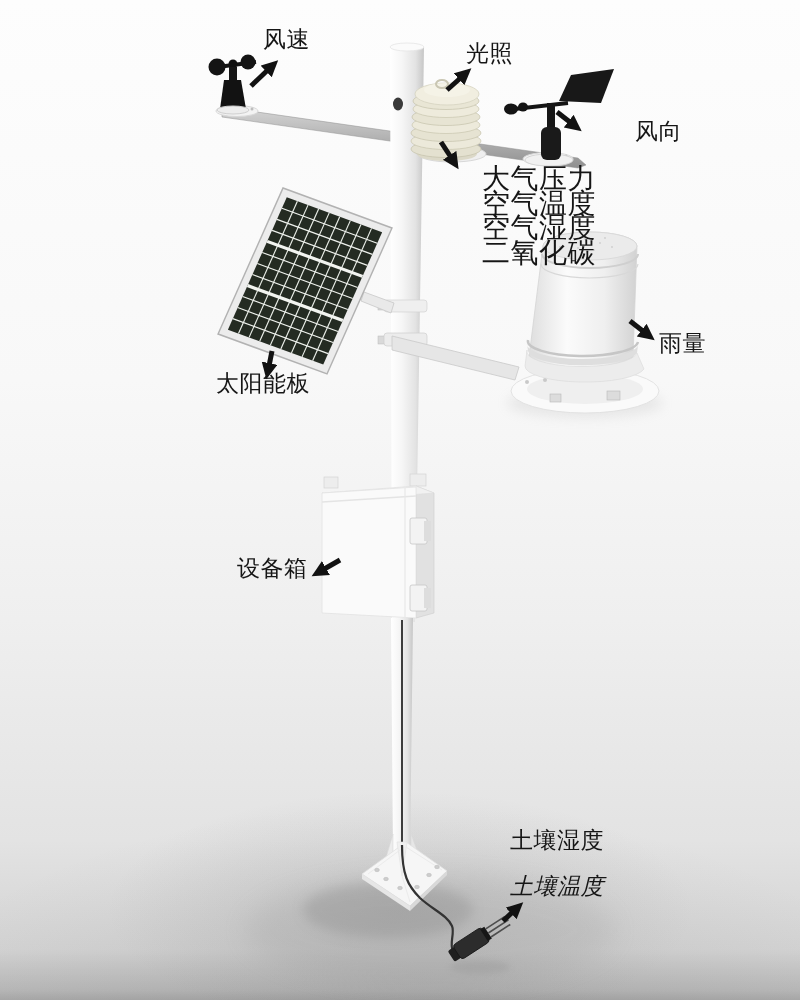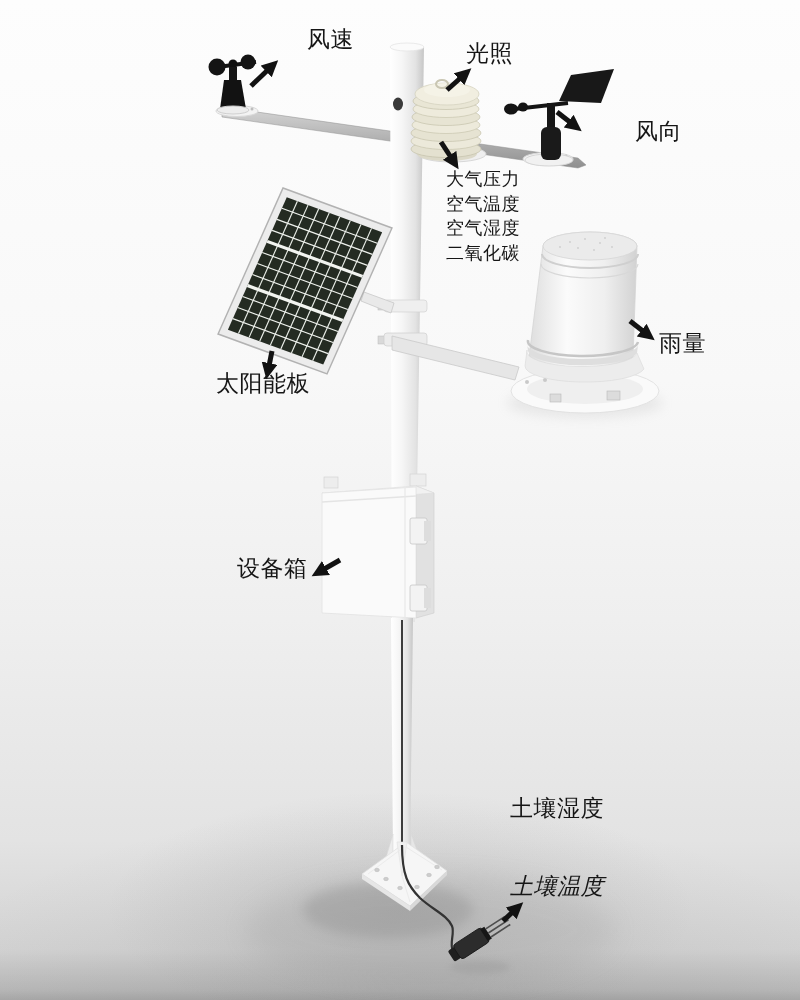--- a/index.html
+++ b/index.html
@@ -19,21 +19,21 @@
       linear-gradient(180deg,#fdfdfd 0%,#f8f8f8 38%,#efefef 62%,#e3e3e3 84%,#d3d3d3 95%,#b9b9b9 99%,#a9a9a9 100%);
   }
   .stage svg{position:absolute;left:0;top:0;}
   .lbl{
     position:absolute;
     color:var(--label-text,#161616);
     font-size:23px;font-weight:400;line-height:1.1;
     white-space:nowrap;letter-spacing:0.5px;
     user-select:none;
   }
-  .lbl-block{font-size:18px;line-height:24.5px;letter-spacing:0.5px;}
+  .lbl-block{font-size:28px;line-height:24.5px;letter-spacing:0.5px;margin-left:36px;}
 </style>
 </head>
 <body>
 
 <div class="stage">
 
   <svg width="800" height="1000" viewBox="0 0 800 1000">
     <defs>
       <linearGradient id="poleGrad" x1="0" y1="0" x2="1" y2="0">
         <stop offset="0" stop-color="#ffffff"></stop>
@@ -246,30 +246,30 @@
       <path d="M447,90 L465,74" marker-end="url(#ah)"></path>
       <path d="M557,112 L575,126" marker-end="url(#ah)"></path>
       <path d="M441,142 L454,162" marker-end="url(#ah)"></path>
       <path d="M630,321 L648,335" marker-end="url(#ah)"></path>
       <path d="M272,351 L268,371" marker-end="url(#ah)"></path>
       <path d="M340,560 L319,572" marker-end="url(#ah)"></path>
       <path d="M503,921 L517,908" marker-end="url(#ah)"></path>
     </g>
   </svg>
 
-  <div class="lbl" style="left:263px;top:27px;margin-left:44px;">风速</div>
+  <div class="lbl" style="left:263px;top:27px;">风速</div>
   <div class="lbl" style="left:466px;top:41px;">光照</div>
   <div class="lbl" style="left:587px;top:119px;margin-left:48px;">风向</div>
 
   <div class="lbl lbl-block" style="left:446px;top:167px;">
     <div>大气压力</div>
     <div>空气温度</div>
     <div>空气湿度</div>
     <div>二氧化碳</div>
   </div>
 
   <div class="lbl" style="left:659px;top:331px;text-align:center;">雨量</div>
   <div class="lbl" style="left:216px;top:371px;">太阳能板</div>
   <div class="lbl" style="left:237px;top:556px;">设备箱</div>
-  <div class="lbl" style="left:510px;top:796px;">土壤湿度</div>
+  <div class="lbl" style="left:510px;top:828px;">土壤湿度</div>
   <div class="lbl" style="left:510px;top:874px;font-style:italic;">土壤温度</div>
 
 </div>
 
 </body></html>

